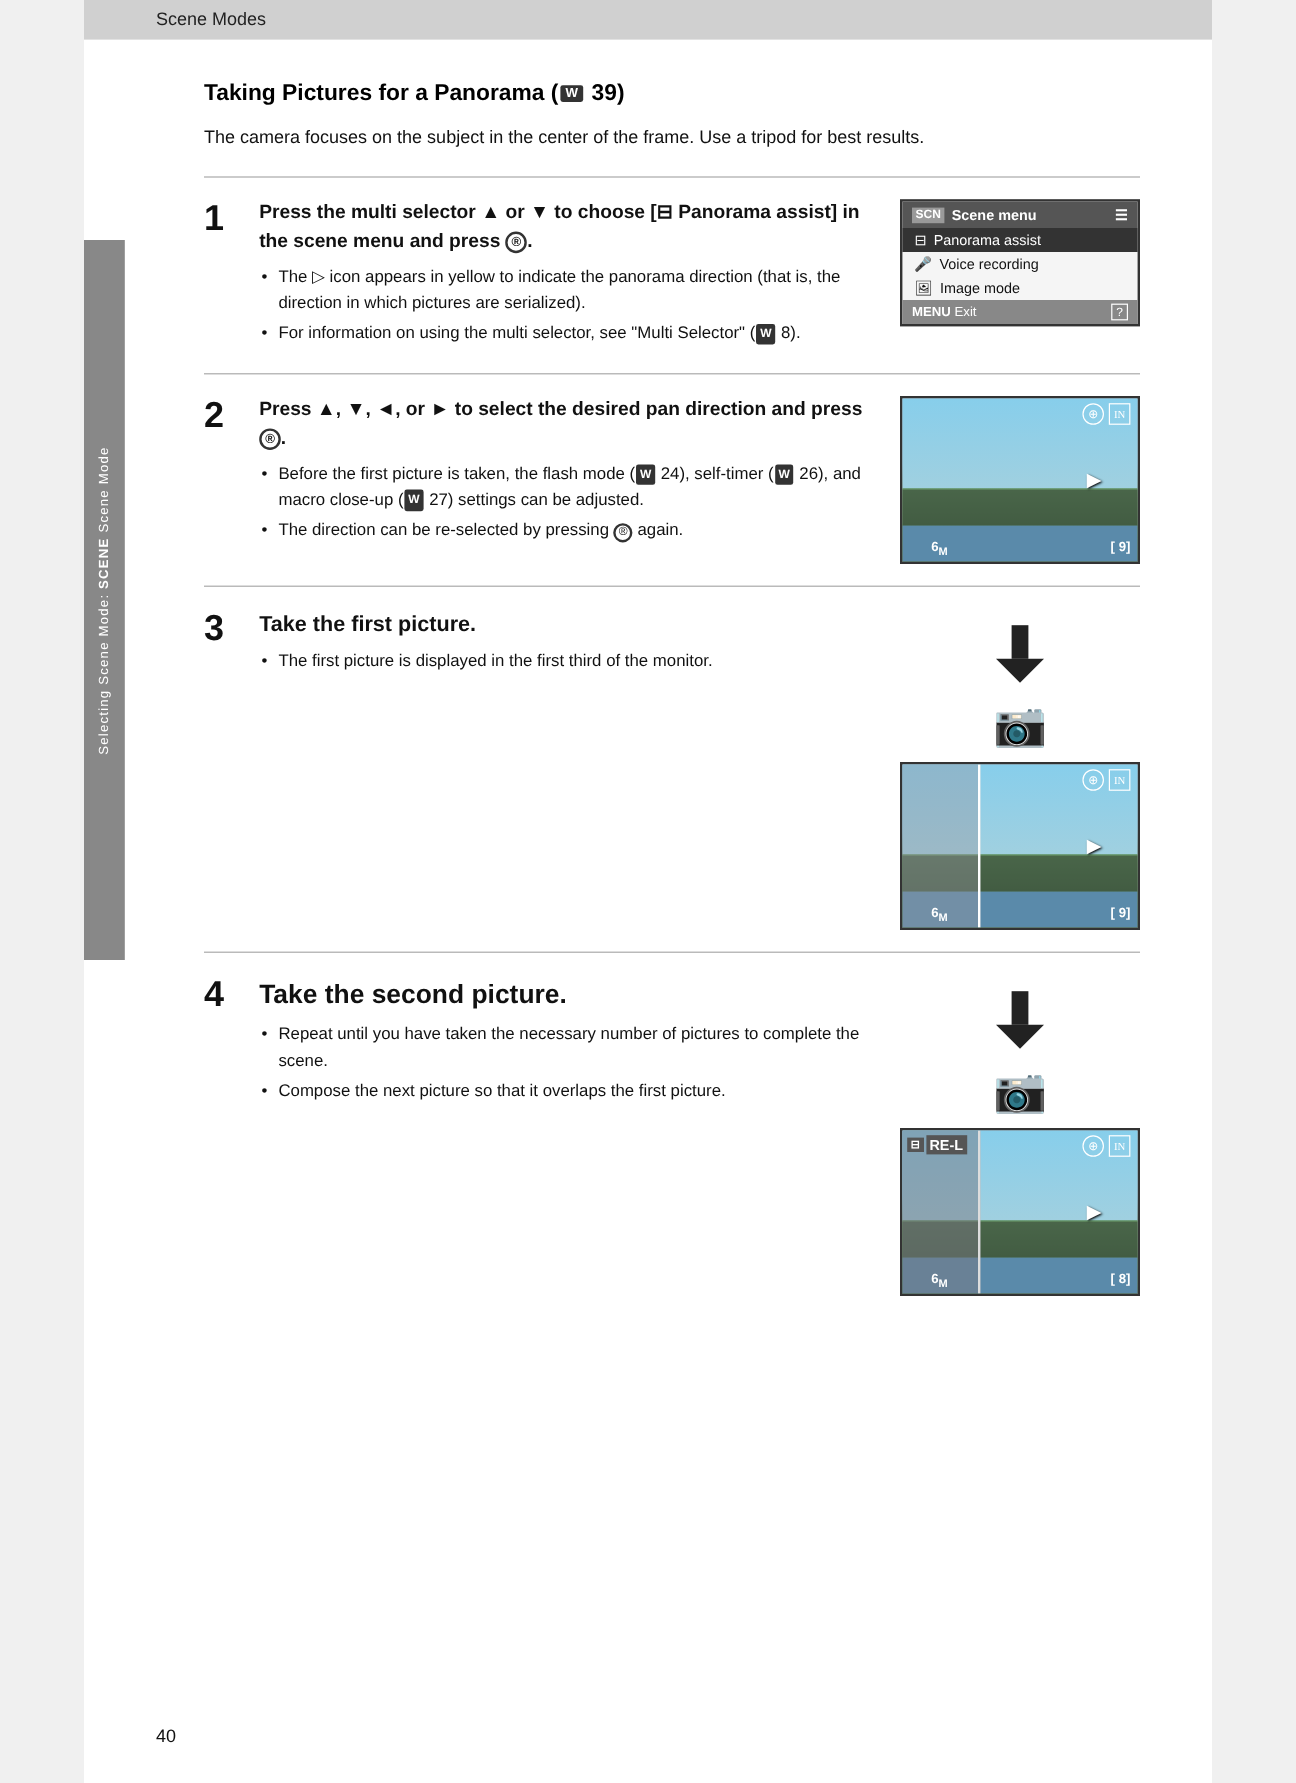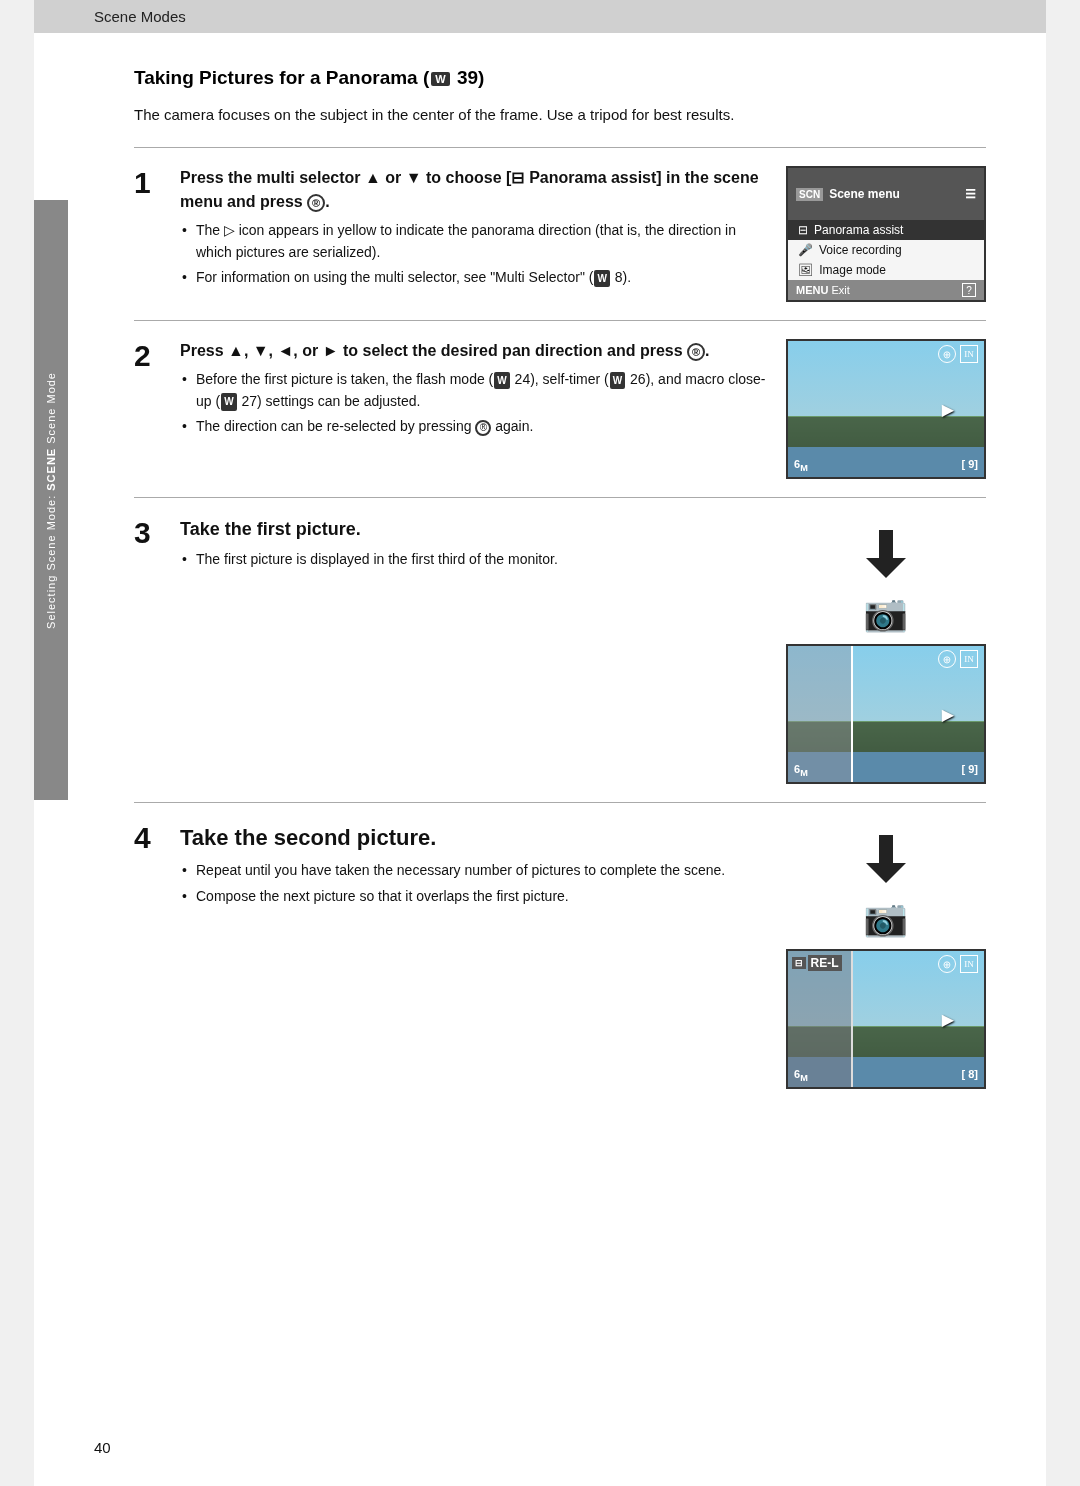--- a/index.html
+++ b/index.html
@@ -5,21 +5,21 @@
     * { box-sizing: border-box; margin: 0; padding: 0; }
     body {
       font-family: 'Times New Roman', Times, serif;
       background: #f0f0f0;
       display: flex;
       justify-content: center;
       align-items: flex-start;
       min-height: 100vh;
     }
     .page {
-      width: 1012px;
+      width: 940px;
       min-height: 1486px;
       background: #fff;
       position: relative;
       padding: 0;
     }
     
     .header-bar {
       background: #d0d0d0;
       padding: 8px 60px;
       font-size: 15px;
@@ -166,21 +166,21 @@
     .camera-menu {
       border: 2px solid #333;
       background: #f5f5f5;
       width: 200px;
       font-family: Arial, sans-serif;
       font-size: 12px;
     }
     .camera-menu-header {
       background: #555;
       color: #fff;
-      padding: 19px 8px;
+      padding: 4px 8px;
       display: flex;
       align-items: center;
       font-size: 12px;
       font-weight: bold;
     }
     .camera-menu-header .scn-badge {
       background: #999;
       color: #fff;
       font-size: 10px;
       padding: 1px 3px;
@@ -247,21 +247,21 @@
     }
     .preview-icon-rect {
       width: 18px; height: 18px;
       border: 1.5px solid #fff;
       display: flex; align-items: center; justify-content: center;
       color: #fff; font-size: 9px;
     }
     .preview-bottom {
       position: absolute;
       bottom: 4px;
-      left: 6px;
+      left: 24px;
       right: 6px;
       display: flex;
       justify-content: space-between;
       color: #fff;
       font-size: 11px;
       font-family: Arial, sans-serif;
       font-weight: bold;
     }
     .preview-arrow {
       position: absolute;

